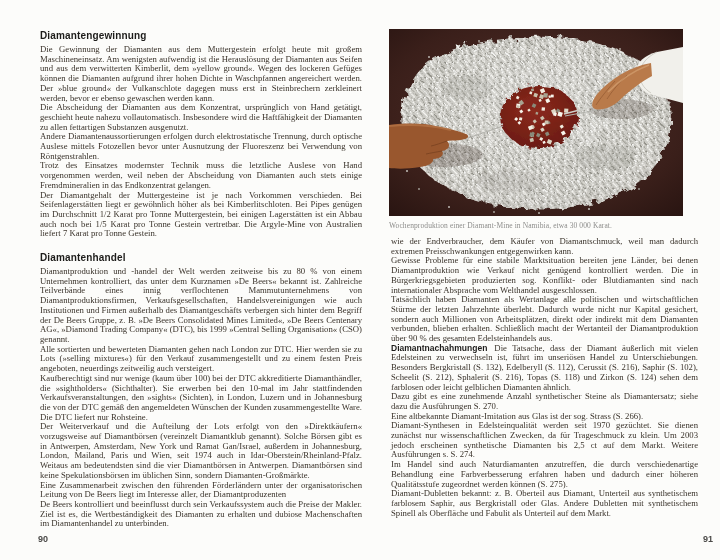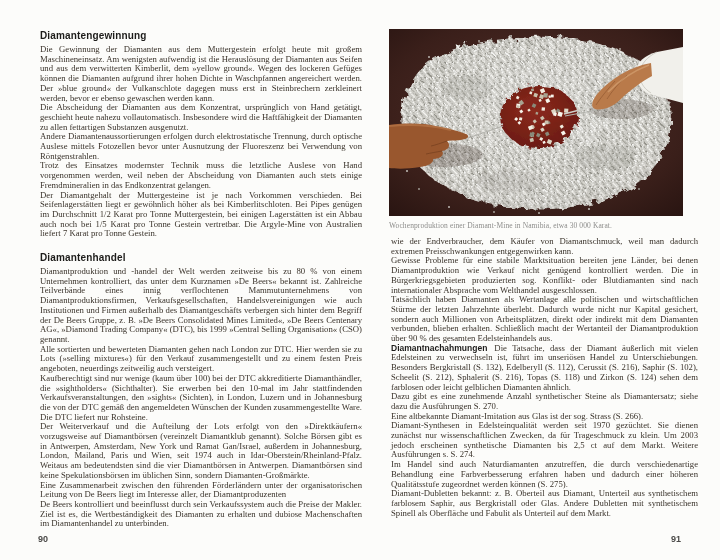--- a/index.html
+++ b/index.html
@@ -34,21 +34,21 @@
     position:absolute;left:389px;top:221px;width:300px;
     font-family:Liberation Serif, serif;
     font-size:7.5px;color:#8d8d8b;letter-spacing:.1px;
   }
   .pagenum{
     position:absolute;top:526px;
     font-family:"Liberation Sans", sans-serif;
     font-weight:bold;font-size:9px;color:#4b4a48;margin-top:8px;
   }
   .pagenum-left{left:38px;}
-  .pagenum-right{right:39px;}
+  .pagenum-right{right:7px;}
 </style>
 </head>
 <body>
 
 <div class="page-text" id="left-sections">
     <div class="section-heading">Diamantengewinnung</div>
     <p class="body-par">Die Gewinnung der Diamanten aus dem Muttergestein erfolgt heute mit großem Maschineneinsatz. Am wenigsten aufwendig ist die Herauslösung der Diamanten aus Seifen und aus dem verwitterten Kimberlit, dem »yellow ground«. Wegen des lockeren Gefüges können die Diamanten aufgrund ihrer hohen Dichte in Waschpfannen angereichert werden. Der »blue ground« der Vulkanschlote dagegen muss erst in Steinbrechern zerkleinert werden, bevor er ebenso gewaschen werden kann.</p>
     <p class="body-par">Die Abscheidung der Diamanten aus dem Konzentrat, ursprünglich von Hand getätigt, geschieht heute nahezu vollautomatisch. Insbesondere wird die Haftfähigkeit der Diamanten zu allen fettartigen Substanzen ausgenutzt.</p>
     <p class="body-par">Andere Diamantenaussortierungen erfolgen durch elektrostatische Trennung, durch optische Auslese mittels Fotozellen bevor unter Ausnutzung der Fluoreszenz bei Verwendung von Röntgenstrahlen.</p>
     <p class="body-par">Trotz des Einsatzes modernster Technik muss die letztliche Auslese von Hand vorgenommen werden, weil neben der Abscheidung von Diamanten auch stets einige Fremdmineralien in das Endkonzentrat gelangen.</p>

